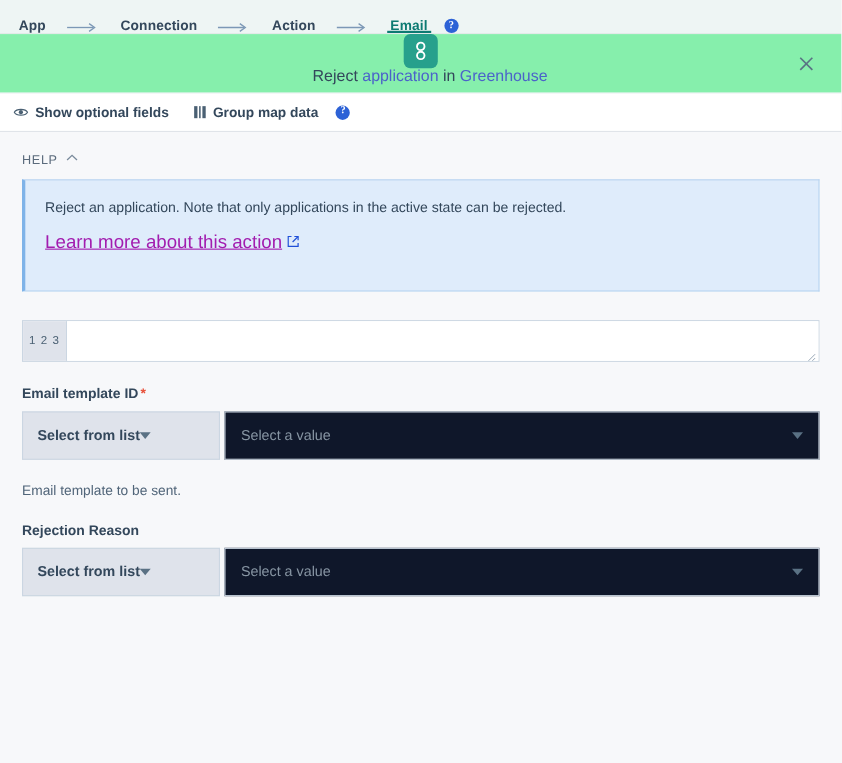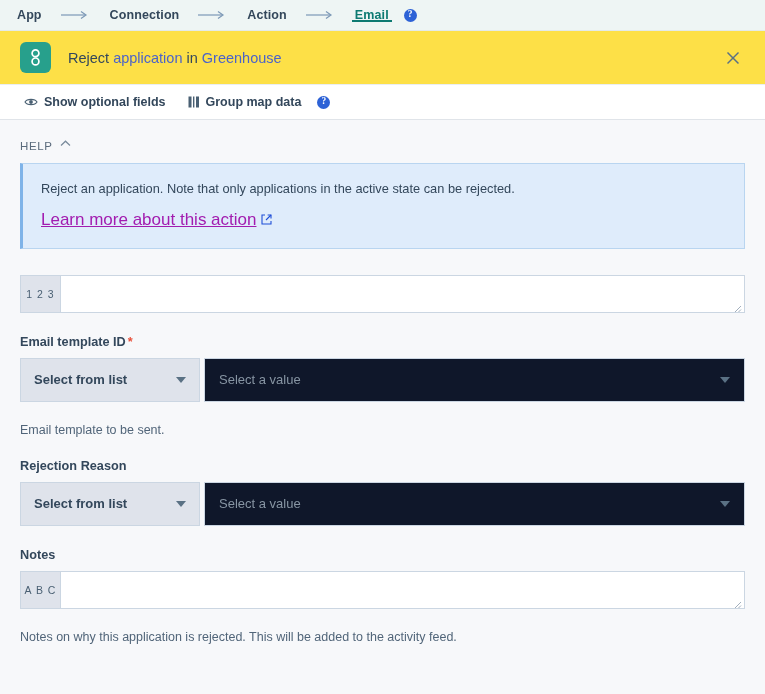--- a/index.html
+++ b/index.html
@@ -16,21 +16,21 @@
     color: #33475b;
     font-size: 13px;
     -webkit-font-smoothing: antialiased;
   }
 
   
   .wizard-bar {
     height: 31px;
     background: #eef5f4;
     display: flex;
-    align-items: center;
+    align-items: flex-end;
     padding-left: 14px;
     border-bottom: 1px solid #e3eae9;
   }
   .wiz-step {
     display: flex;
     align-items: center;
     font-size: 12.5px;
     font-weight: bold;
     color: #33475b;
     padding: 0 3px;
@@ -65,26 +65,27 @@
     align-items: center;
     justify-content: center;
     margin-left: 12px;
     cursor: pointer;
     font-family: "Liberation Serif", serif;
     line-height: 1;
   }
 
   
   .action-header {
-    background: #fde047;
+    background: #86efac;
     height: 53px;
     display: flex;
     align-items: center;
     padding: 0 20px;
     position: relative;
+    flex-direction: column;
   }
   .app-icon {
     width: 31px; height: 31px;
     border-radius: 6px;
     background: #27a08c;
     display: flex;
     align-items: center;
     justify-content: center;
     flex: 0 0 auto;
   }
@@ -109,21 +110,21 @@
     cursor: pointer;
     color: #5a7184;
   }
 
   
   .sub-toolbar {
     background: #ffffff;
     height: 36px;
     display: flex;
     align-items: center;
-    padding: 0 24px;
+    padding: 0 12px;
     border-top: 1px solid #eaeef2;
     border-bottom: 1px solid #e0e4e9;
     gap: 0;
   }
   .tool-item {
     display: flex;
     align-items: center;
     font-size: 12.5px;
     font-weight: bold;
     color: #33475b;
@@ -161,21 +162,21 @@
   .help-chevron {
     margin-left: 8px;
     color: #7a8b9c;
     display: inline-flex;
   }
 
   .help-box {
     background: #dfecfb;
     border: 1px solid #b9d5f0;
     border-left: 3px solid #7fb3e8;
-    padding: 16px 18px 18px 18px;
+    padding: 16px 18px 34px 18px;
     margin-bottom: 26px;
   }
   .help-text {
     font-size: 12.8px;
     color: #33475b;
     line-height: 1.4;
     margin-bottom: 12px;
   }
   .help-link {
     font-size: 17px;
@@ -244,21 +245,20 @@
     height: 44px;
     background: #dfe3eb;
     border: 1px solid #cbd6e2;
     display: flex;
     align-items: center;
     padding: 0 13px;
     font-size: 13px;
     font-weight: bold;
     color: #33475b;
     cursor: pointer;
-    justify-content: space-between;
   }
   .select-value {
     flex: 1;
     height: 44px;
     background: #0f172a;
     border: 1px solid #cbd6e2;
     border-left: none;
     margin-left: 4px;
     display: flex;
     align-items: center;
@@ -424,28 +424,14 @@
         <span>Select from list</span>
         <span class="caret"></span>
       </div>
       <div class="select-value">
         <span>Select a value</span>
         <span class="caret"></span>
       </div>
     </div>
   </div>
 
-  <div class="field-block">
-    <label class="field-label">Notes</label>
-    <div class="input-row">
-      <div class="input-prefix">A B C</div>
-      <textarea class="input-area" rows="1" placeholder="" style=""></textarea>
-      <span class="resize-grip">
-        <svg width="10" height="10" viewBox="0 0 10 10">
-          <line x1="9" y1="3" x2="3" y2="9" stroke="#97a6b5" stroke-width="0.9"></line>
-          <line x1="9" y1="6.5" x2="6.5" y2="9" stroke="#97a6b5" stroke-width="0.9"></line>
-        </svg>
-      </span>
-    </div>
-    <div class="field-hint">Notes on why this application is rejected. This will be added to the activity feed.</div>
-  </div>
 
 </div>
 
 </body></html>

